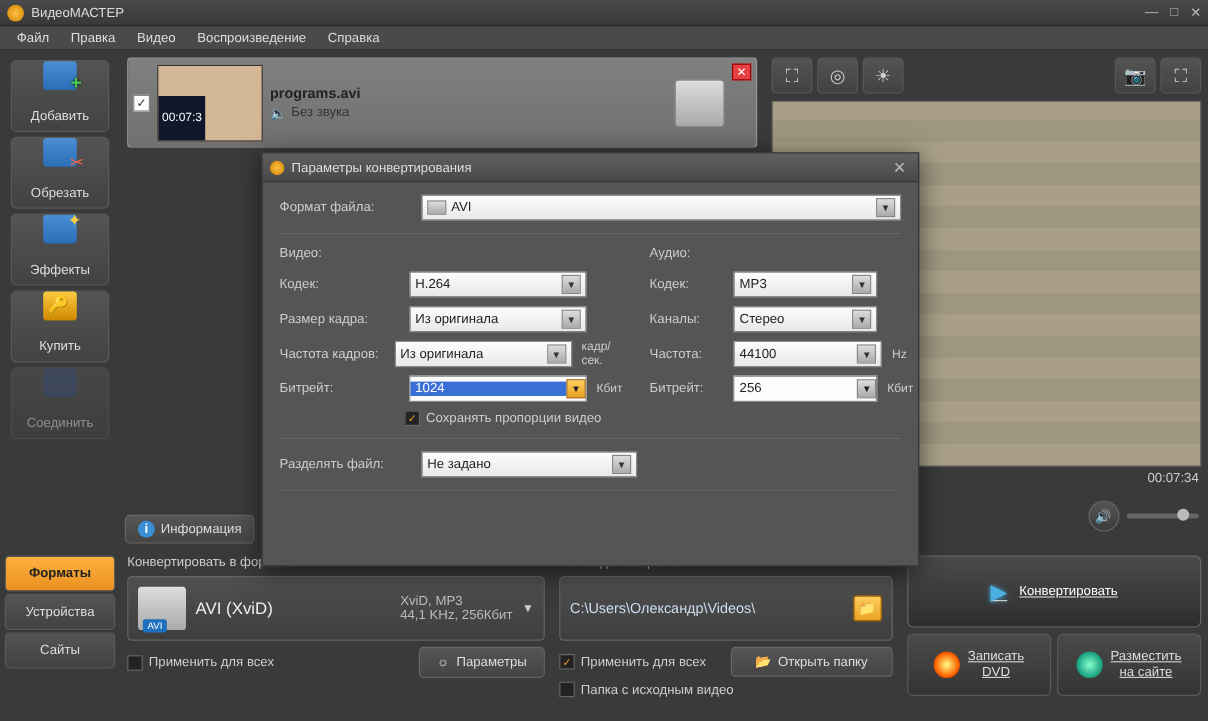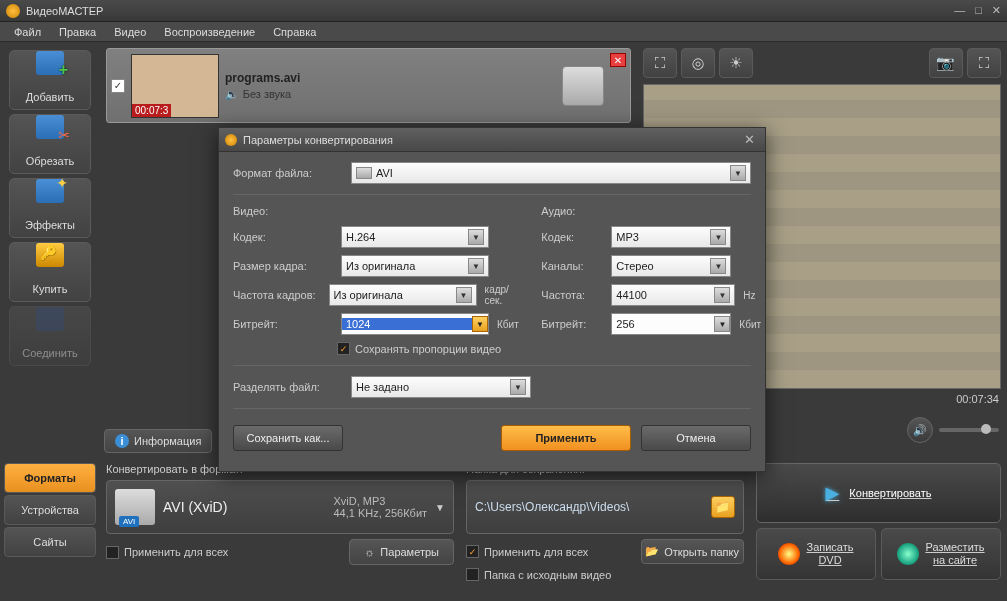--- a/index.html
+++ b/index.html
@@ -32,21 +32,21 @@
 .ico-fx::after { content: "✦"; position: absolute; right: -4px; top: -4px; color: #ffcc44; font-size: 14px; }
 .ico-join { background: #3a5a9a; opacity: 0.6; }
 .ico-buy { background: linear-gradient(#ffcc44,#cc8800); position: relative; }
 .ico-buy::before { content: "🔑"; font-size: 14px; position: absolute; left: 4px; top: 2px; }
 
 
 .filearea { flex: 1; background: #3a3a3a; padding: 6px; position: relative; }
 .file-row { background: linear-gradient(#808080,#707070); border: 1px solid #999; border-radius: 3px; height: 75px; display: flex; align-items: center; padding: 4px; gap: 6px; }
 .file-check { width: 14px; height: 14px; background: #fff; border: 1px solid #888; display: flex; align-items: center; justify-content: center; font-size: 10px; color: #333; }
 .file-thumb { width: 88px; height: 64px; background: #d4b896; border: 1px solid #333; position: relative; }
-.file-thumb .dur { position: absolute; bottom: 0; left: 0; background: #b91c1c; color: #fff; font-size: 10px; padding: 1px 3px; text-align: right; }
+.file-thumb .dur { position: absolute; bottom: 0; left: 0; background: #0f172a; color: #fff; font-size: 10px; padding: 13px 3px; text-align: right; }
 .file-info { flex: 1; color: #222; }
 .file-info .fname { font-weight: bold; font-size: 12px; }
 .file-info .fdetail { font-size: 10px; color: #333; margin-top: 3px; display: flex; align-items: center; gap: 4px; }
 .speaker-ico { font-size: 11px; }
 .cam-ico { width: 42px; height: 40px; background: linear-gradient(#ddd,#aaa); border-radius: 4px; border: 1px solid #888; }
 .file-close { width: 16px; height: 14px; background: #e84040; border: 1px solid #900; color: #fff; display: flex; align-items: center; justify-content: center; font-size: 10px; cursor: pointer; align-self: flex-start; }
 
 .info-btn-row { position: absolute; bottom: 4px; left: 4px; }
 .info-btn { background: linear-gradient(#555,#444); border: 1px solid #666; border-radius: 4px; padding: 4px 10px; color: #ddd; cursor: pointer; display: inline-flex; align-items: center; gap: 5px; }
 .info-btn::before { content: "i"; width: 14px; height: 14px; background: #3a8fd6; border-radius: 50%; color: #fff; font-weight: bold; display: flex; align-items: center; justify-content: center; }
@@ -86,21 +86,21 @@
 .chk-box { width: 13px; height: 13px; background: #222; border: 1px solid #666; display: flex; align-items: center; justify-content: center; font-size: 9px; color: #fda030; }
 .param-btn { background: linear-gradient(#555,#444); border: 1px solid #666; border-radius: 4px; padding: 6px 14px; color: #ddd; cursor: pointer; display: flex; align-items: center; gap: 6px; }
 .param-btn::before { content: "☼"; }
 
 .bottom-save { width: 290px; padding: 6px; display: flex; flex-direction: column; gap: 5px; }
 .save-box { height: 54px; background: linear-gradient(#505050,#3e3e3e); border: 1px solid #666; border-radius: 4px; display: flex; align-items: center; padding: 4px 8px; gap: 6px; }
 .save-path { flex: 1; color: #cde; font-size: 12px; }
 .browse-btn { width: 24px; height: 22px; background: linear-gradient(#ffd060,#e8a020); border: 1px solid #aa6600; border-radius: 3px; display: flex; align-items: center; justify-content: center; font-size: 12px; cursor: pointer; }
 .save-row2 { display: flex; flex-direction: column; gap: 4px; }
 .save-row2 .row { display: flex; align-items: center; gap: 10px; }
-.open-folder-btn { background: linear-gradient(#555,#444); border: 1px solid #666; border-radius: 4px; padding: 5px 4px; color: #ddd; cursor: pointer; display: flex; align-items: center; gap: 5px; font-size: 10px; }
+.open-folder-btn { background: linear-gradient(#555,#444); border: 1px solid #666; border-radius: 4px; padding: 5px 20px; color: #ddd; cursor: pointer; display: flex; align-items: center; gap: 5px; font-size: 10px; }
 .open-folder-btn::before { content: "📂"; font-size: 11px; }
 
 .bottom-action { flex: 1; padding: 6px; display: flex; flex-direction: column; gap: 5px; text-decoration: underline; }
 .convert-btn { height: 60px; background: linear-gradient(#4a4a4a,#2e2e2e); border: 1px solid #666; border-radius: 5px; display: flex; align-items: center; justify-content: center; gap: 10px; color: #fff; font-size: 15px; cursor: pointer; }
 .convert-btn::before { content: "▶"; color: #4ab0e0; font-size: 18px; text-shadow: 0 0 4px #4ab0e0; }
 .sub-actions { display: flex; gap: 5px; }
 .sub-btn { flex: 1; height: 52px; background: linear-gradient(#4a4a4a,#343434); border: 1px solid #5a5a5a; border-radius: 5px; display: flex; align-items: center; justify-content: center; gap: 6px; color: #ddd; cursor: pointer; text-align: center; line-height: 1.2; }
 .sub-btn .sico { width: 22px; height: 22px; border-radius: 50%; }
 .sico.dvd { background: radial-gradient(circle,#ff8,#f60 60%,#800); }
 .sico.web { background: radial-gradient(circle,#8fc,#2a8 60%,#063); }
@@ -407,26 +407,14 @@
     <div class="m-row">
       <div class="m-lbl">Разделять файл:</div>
       <div class="m-select narrow" style="width:180px">
           <span>Не задано</span>
           <div class="dd">▼</div>
         </div>
     </div>
 
     <div class="m-divider"></div>
 
-    <div class="m-buttons">
-      <div class="m-btn gray">
-          <span>Сохранить как...</span>
-        </div>
-      <div class="spacer"></div>
-      <div class="m-btn orange">
-          <span>Применить</span>
-        </div>
-      <div class="m-btn gray">
-          <span>Отмена</span>
-        </div>
-    </div>
   </div>
 </div>
 
 </body></html>

